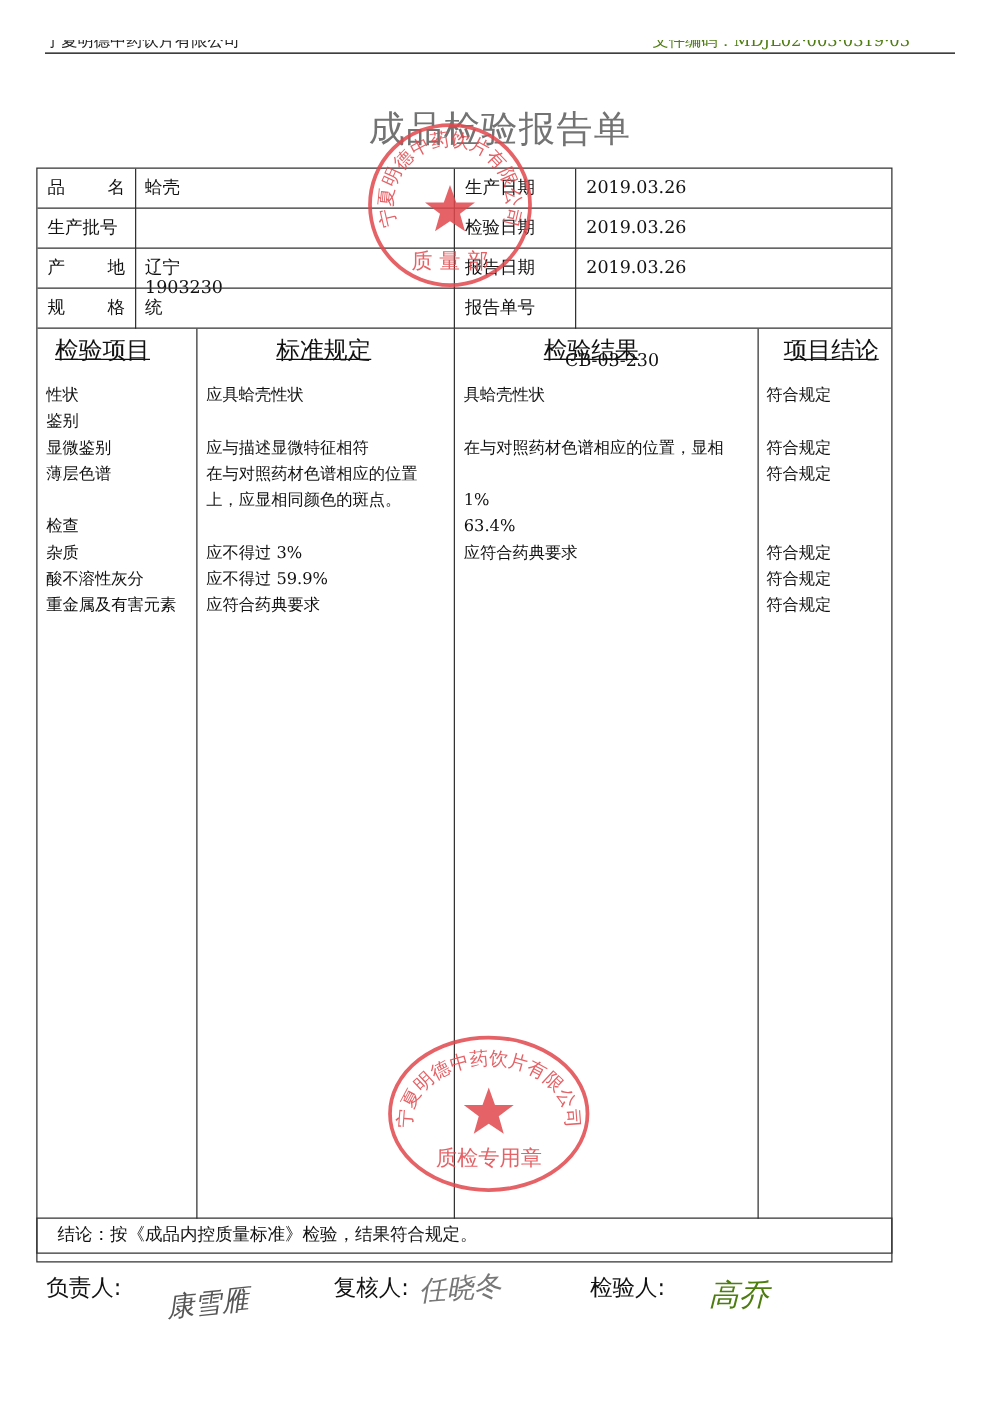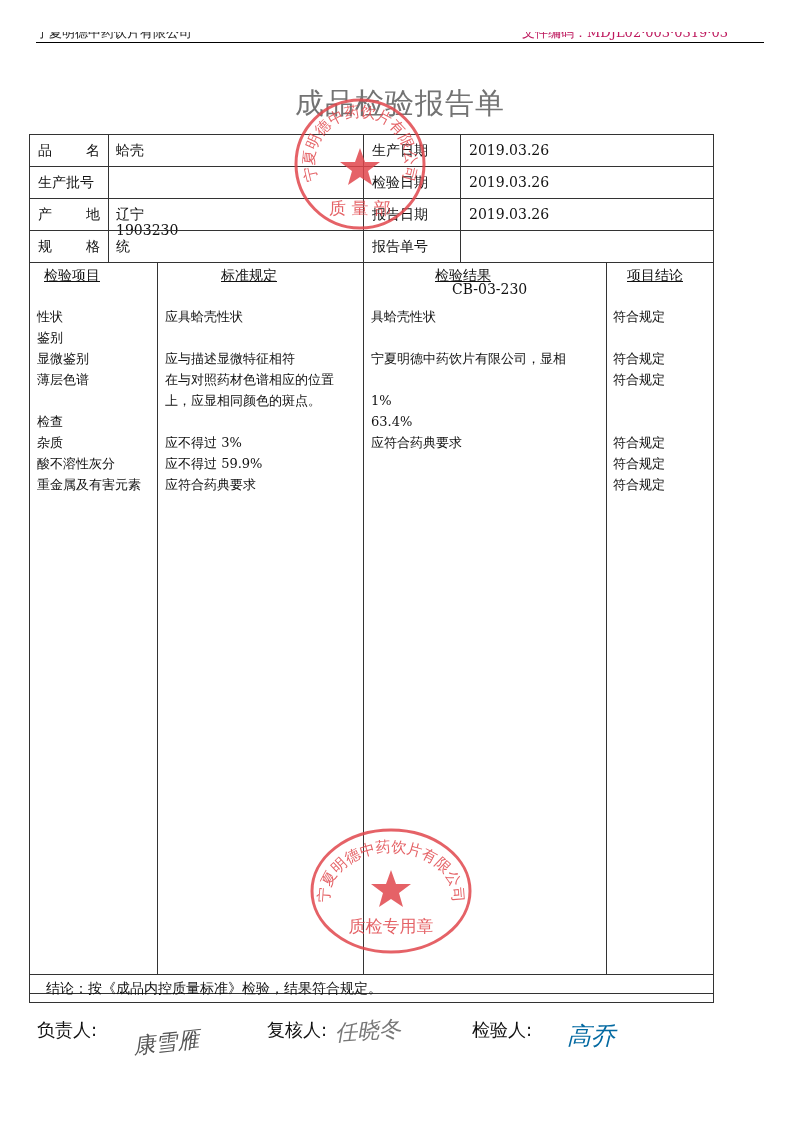--- a/index.html
+++ b/index.html
@@ -1,38 +1,38 @@
 <!DOCTYPE html>
 <html><head>
 <meta charset="utf-8">
 <style>
   html, body { margin: 0; padding: 0; background: #ffffff; }
   body { width: 800px; height: 1131px; position: relative; overflow: hidden;
          font-family: "DejaVu Serif", "Liberation Serif", serif; color: #111; }
 
   .hdr-left { position: absolute; left: 36px; top: 24px; font-size: 13px; color:#222; white-space: nowrap; clip-path: inset(8px 0 0 0); }
-  .hdr-right { position: absolute; right: 72px; top: 24px; font-size: 13px; color:#be185d; white-space: nowrap; clip-path: inset(8px 0 0 0); }
+  .hdr-right { position: absolute; right: 72px; top: 24px; font-size: 13px; color:#4d7c0f; white-space: nowrap; clip-path: inset(8px 0 0 0); }
   .hdr-line { position: absolute; left: 36px; top: 42px; width: 728px; height: 1px; background: #000; }
 
   .title { position: absolute; left: 0; width: 800px; top: 84px; text-align: center;
            font-family: "DejaVu Sans", "Liberation Sans", sans-serif; font-size: 29px; letter-spacing: 1px; color:#737373; }
 
   .sheet { position: absolute; left: 29px; top: 134px; width: 685px; height: 869px; border: 1px solid #333; box-sizing: border-box; }
 
   .info-row { position: absolute; left: 0; width: 683px; height: 32px; border-bottom: 1px solid #333; box-sizing: border-box; }
   .cell { position: absolute; top: 0; height: 31px; line-height: 31px; font-size: 14px; box-sizing: border-box; white-space: nowrap; }
   .vline { position: absolute; top: 0; width: 1px; background: #333; }
 
   .lbl-spread { display: flex; justify-content: space-between; padding: 0 8px; }
 
-  .col-hdr { position: absolute; top: 267px; font-size: 14px; text-decoration: underline; white-space: nowrap; }
+  .col-hdr { position: absolute; top: 267px; font-size: 19px; text-decoration: underline; white-space: nowrap; }
   .col { position: absolute; font-size: 13px; line-height: 21px; }
   .col .ln { height: 21px; white-space: nowrap; }
 
-  .conclusion { position: absolute; left: 0; top: 840px; width: 683px; height: 20px; border-top: 1px solid #333;
+  .conclusion { position: absolute; left: 0; top: 840px; width: 683px; height: 36px; border-top: 1px solid #333;
                 font-size: 14px; line-height: 27px; padding-left: 16px; box-sizing: border-box; }
 
   .sig-label { position: absolute; top: 1018px; font-size: 18px; font-family: "DejaVu Sans", "Liberation Sans", sans-serif; }
   .sig { position: absolute; font-family: "DejaVu Serif", serif; color: #555; font-style: italic; }
 
   .stamp { position: absolute; pointer-events: none; }
 </style>
 </head>
 <body>
 
@@ -115,21 +115,21 @@
   <div class="ln"></div>
   <div class="ln">应不得过 3%</div>
   <div class="ln">应不得过 59.9%</div>
   <div class="ln">应符合药典要求</div>
 </div>
 
 <div class="col" style="left:371px;top:285px;">
   <div class="ln"></div>
   <div class="ln">具蛤壳性状</div>
   <div class="ln"></div>
-  <div class="ln">宁夏明德中药饮片有限公司，显相</div>
+  <div class="ln">在与对照药材色谱相应的位置，显相</div>
   <div class="ln"></div>
   <div class="ln">1%</div>
   <div class="ln">63.4%</div>
   <div class="ln">应符合药典要求</div>
 </div>
 
 <div class="col" style="left:613px;top:285px;">
   <div class="ln"></div>
   <div class="ln">符合规定</div>
   <div class="ln"></div>
@@ -142,21 +142,21 @@
   <div class="ln">符合规定</div>
 </div>
 
 <div class="conclusion" style="left:29px;top:974px;width:685px;position:absolute;border-left:1px solid #333;border-right:1px solid #333;border-bottom:1px solid #333;">结论：按《成品内控质量标准》检验，结果符合规定。</div>
 
 <div class="sig-label" style="left:37px;">负责人:</div>
 <div class="sig" style="left:133px;top:1028px;font-size:22px;transform:rotate(-6deg);">康雪雁</div>
 <div class="sig-label" style="left:267px;">复核人:</div>
 <div class="sig" style="left:335px;top:1016px;font-size:22px;color:#777;transform:rotate(-4deg);">任晓冬</div>
 <div class="sig-label" style="left:472px;">检验人:</div>
-<div class="sig" style="left:567px;top:1020px;font-size:24px;color:#0369a1;">高乔</div>
+<div class="sig" style="left:567px;top:1020px;font-size:24px;color:#4d7c0f;">高乔</div>
 
 <svg class="stamp" style="left:292px;top:96px;" width="136" height="136" viewBox="0 0 136 136">
   <defs>
     <path id="arcTop" d="M 24 80 A 46 46 0 1 1 112 80"></path>
   </defs>
   <circle cx="68" cy="68" r="64" fill="none" stroke="#e0474c" stroke-width="3" opacity="0.85"></circle>
   <text font-size="15" fill="#e0474c" opacity="0.85" font-family="DejaVu Sans, sans-serif">
     <textPath href="#arcTop" startOffset="50%" text-anchor="middle">宁夏明德中药饮片有限公司</textPath>
   </text>
   <polygon points="68,52 73,66 88,66 76,75 80,89 68,81 56,89 60,75 48,66 63,66" fill="#e0474c" opacity="0.85"></polygon>

